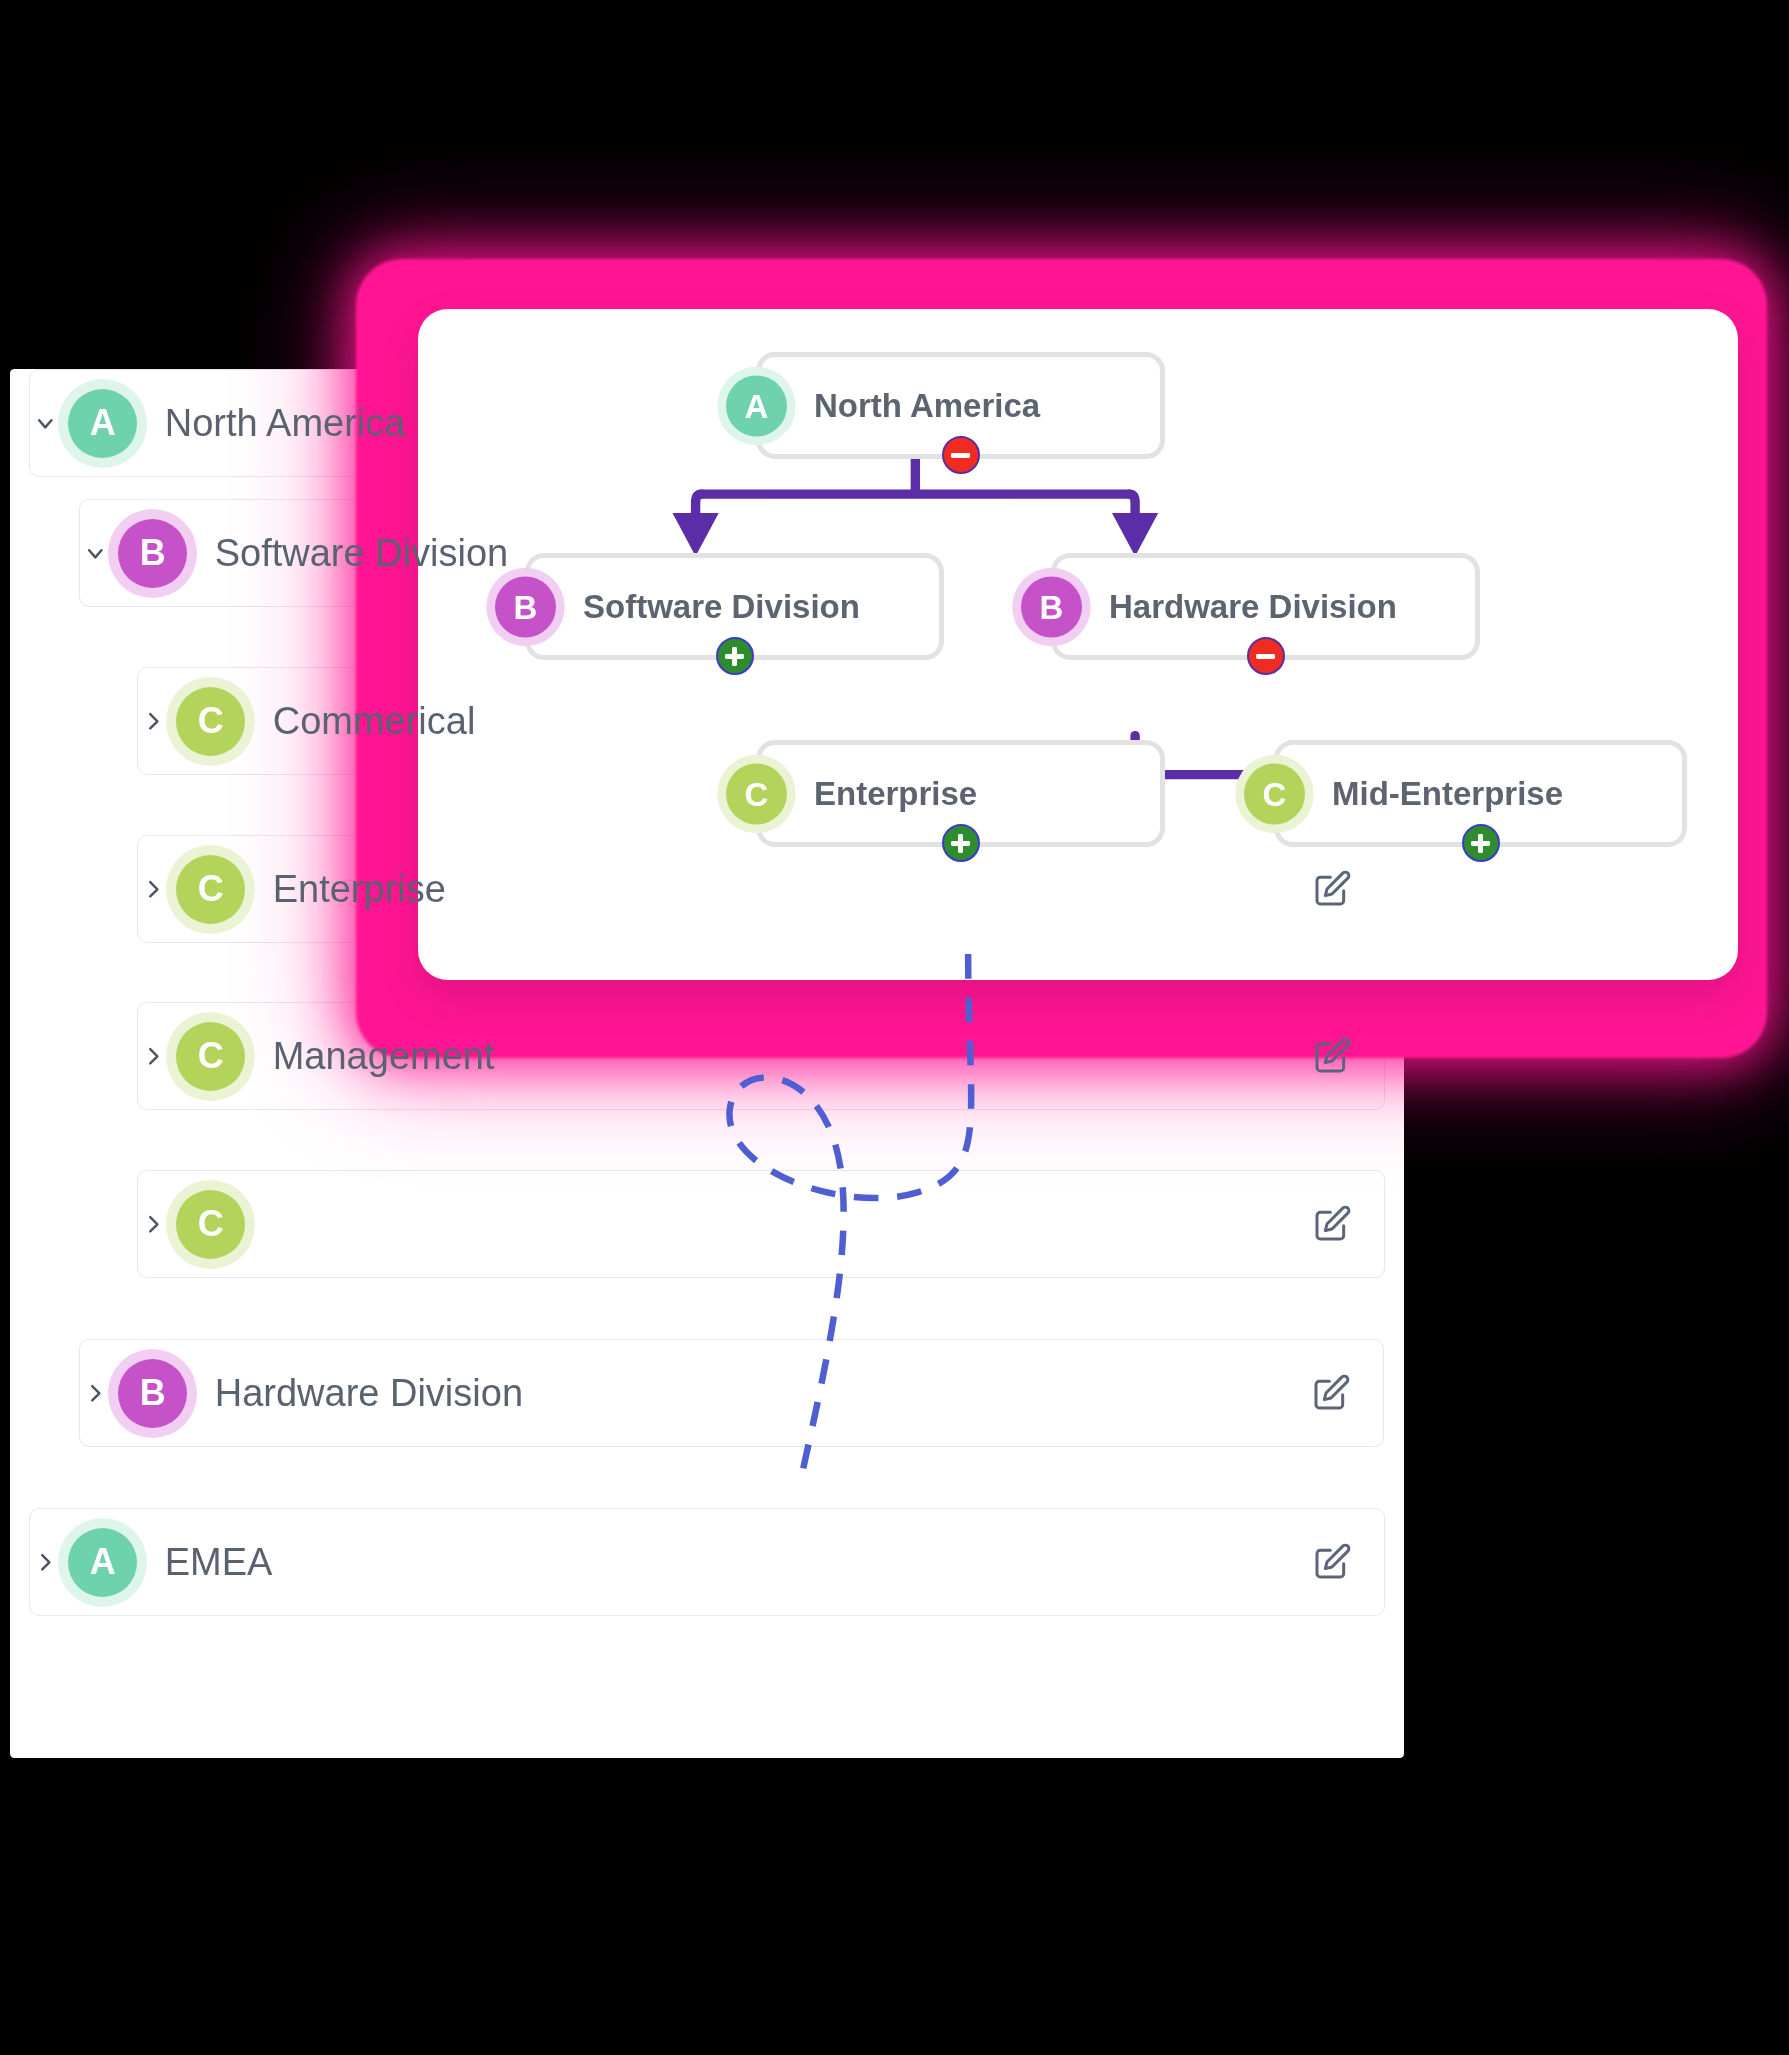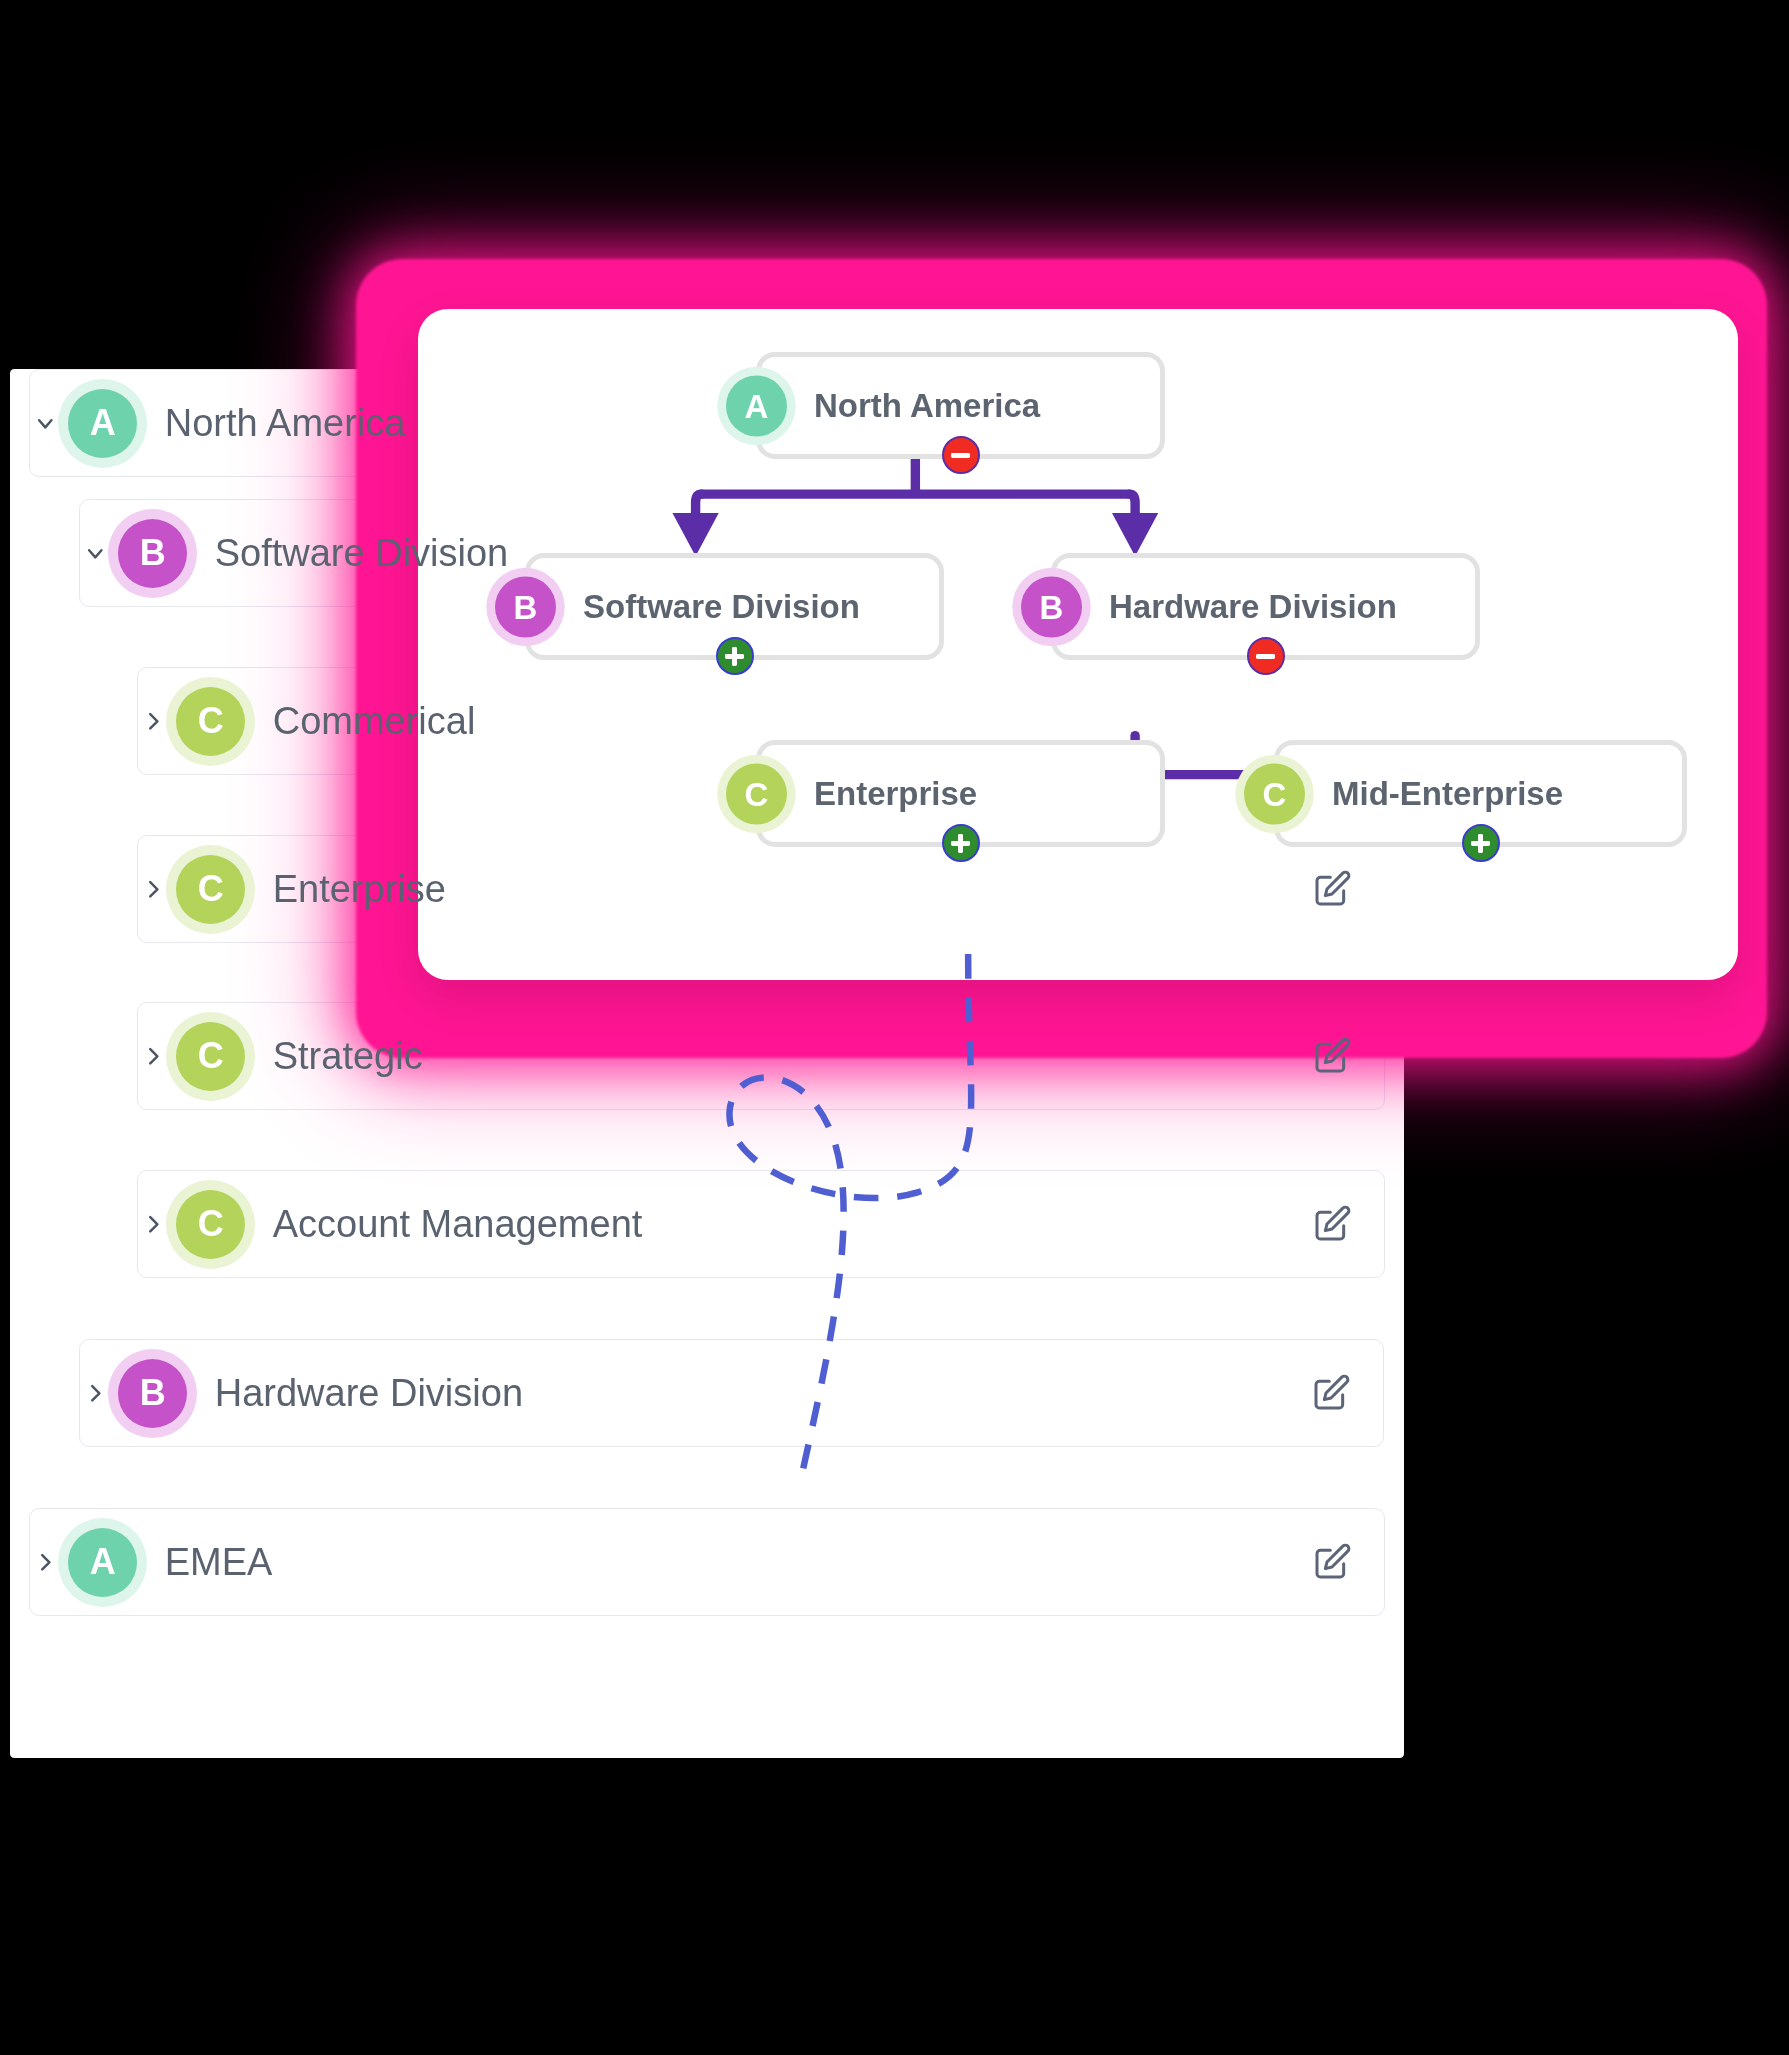--- a/index.html
+++ b/index.html
@@ -170,40 +170,39 @@
   <div class="row" style="left:127px;top:633px;width:1248px;">
     <div class="rowbox"></div>
     <span class="chev">
       <svg viewBox="0 0 24 24" fill="none" stroke="currentColor" stroke-width="2.4" stroke-linecap="round" stroke-linejoin="round">
           <polyline points="9 5 16 12 9 19"></polyline>
         </svg>
     </span>
     <span class="avatar c">
         <span>C</span>
       </span>
-    <span class="rowlabel">Strategic</span>
+    <span class="rowlabel">Management</span>
     <span class="rowedit">
       <svg viewBox="0 0 24 24" fill="none" stroke="currentColor" stroke-width="1.8" stroke-linecap="round" stroke-linejoin="round">
           <path d="M19 13v6a2 2 0 0 1-2 2H5a2 2 0 0 1-2-2V7a2 2 0 0 1 2-2h6"></path>
           <path d="M18.5 2.5a2.12 2.12 0 0 1 3 3L12 15l-4 1 1-4Z"></path>
         </svg>
     </span>
   </div>
 
   <div class="row" style="left:127px;top:801px;width:1248px;">
     <div class="rowbox"></div>
     <span class="chev">
       <svg viewBox="0 0 24 24" fill="none" stroke="currentColor" stroke-width="2.4" stroke-linecap="round" stroke-linejoin="round">
           <polyline points="9 5 16 12 9 19"></polyline>
         </svg>
     </span>
     <span class="avatar c">
         <span>C</span>
       </span>
-    <span class="rowlabel">Account Management</span>
     <span class="rowedit">
       <svg viewBox="0 0 24 24" fill="none" stroke="currentColor" stroke-width="1.8" stroke-linecap="round" stroke-linejoin="round">
           <path d="M19 13v6a2 2 0 0 1-2 2H5a2 2 0 0 1-2-2V7a2 2 0 0 1 2-2h6"></path>
           <path d="M18.5 2.5a2.12 2.12 0 0 1 3 3L12 15l-4 1 1-4Z"></path>
         </svg>
     </span>
   </div>
 
   <div class="row" style="left:69px;top:970px;width:1305px;">
     <div class="rowbox"></div>

